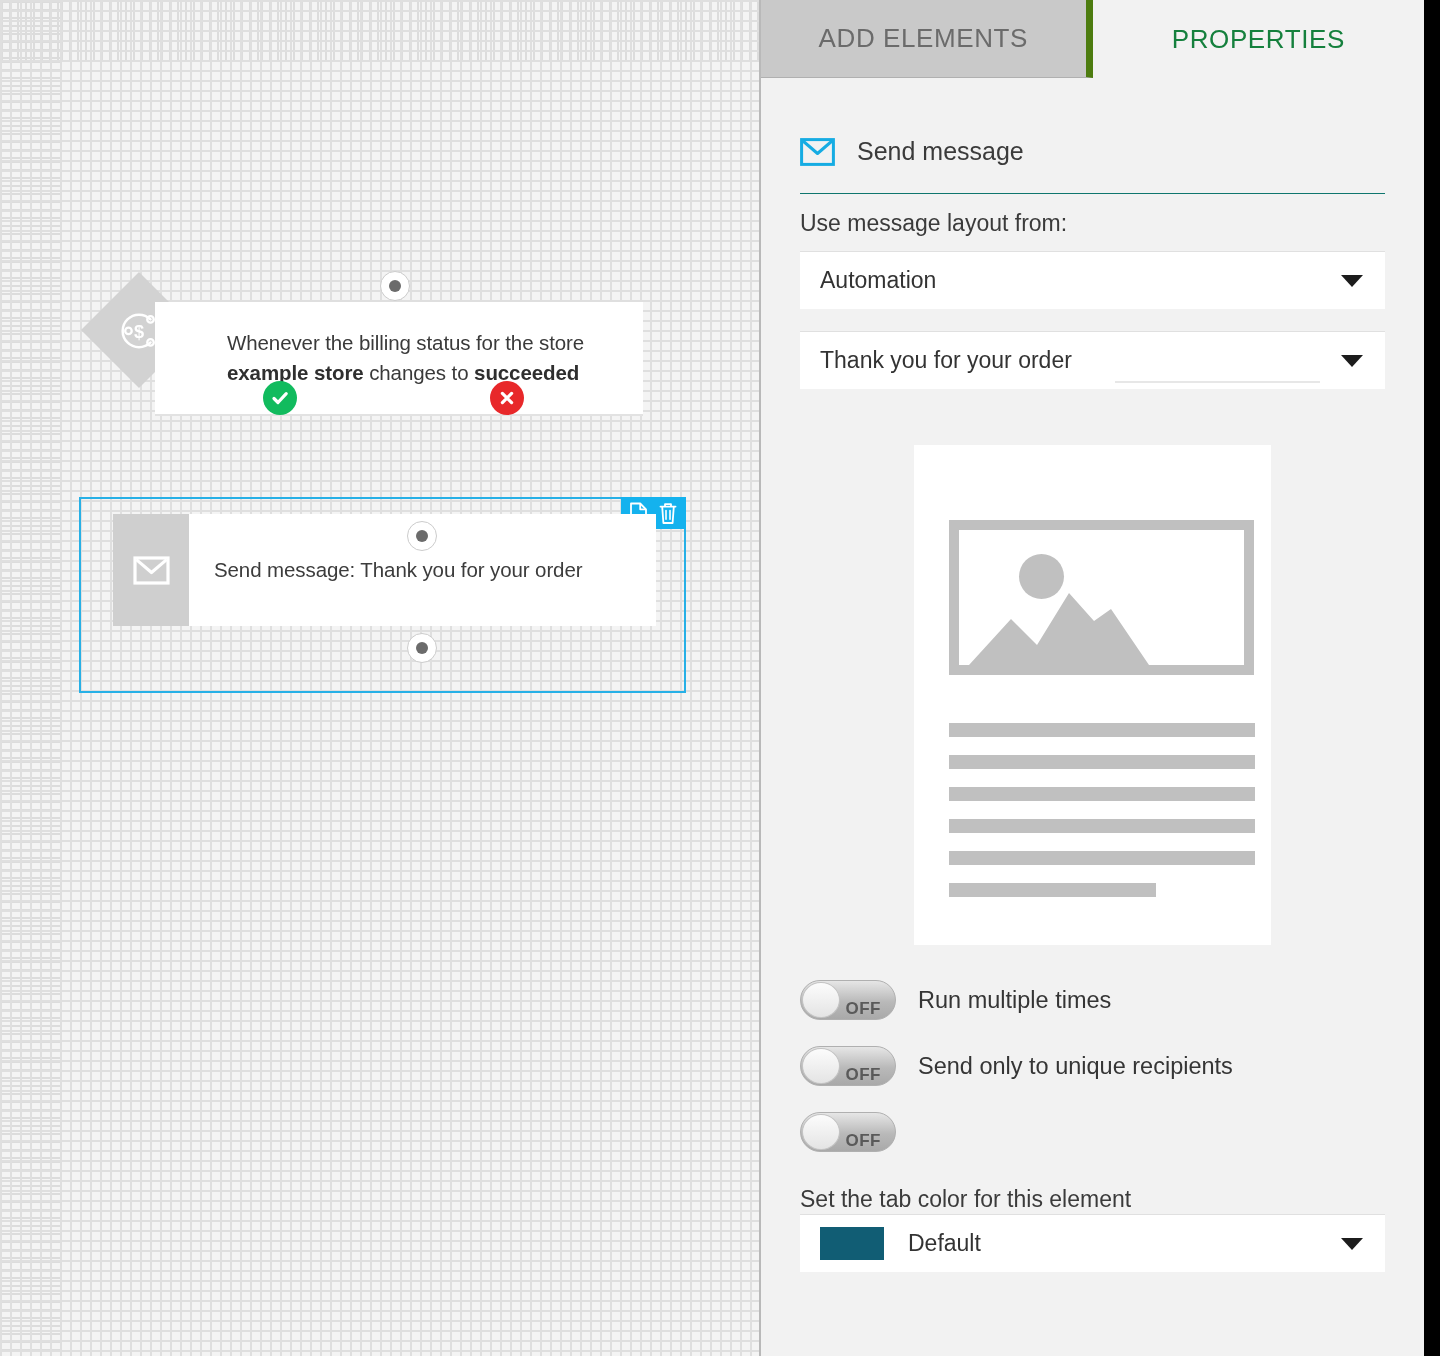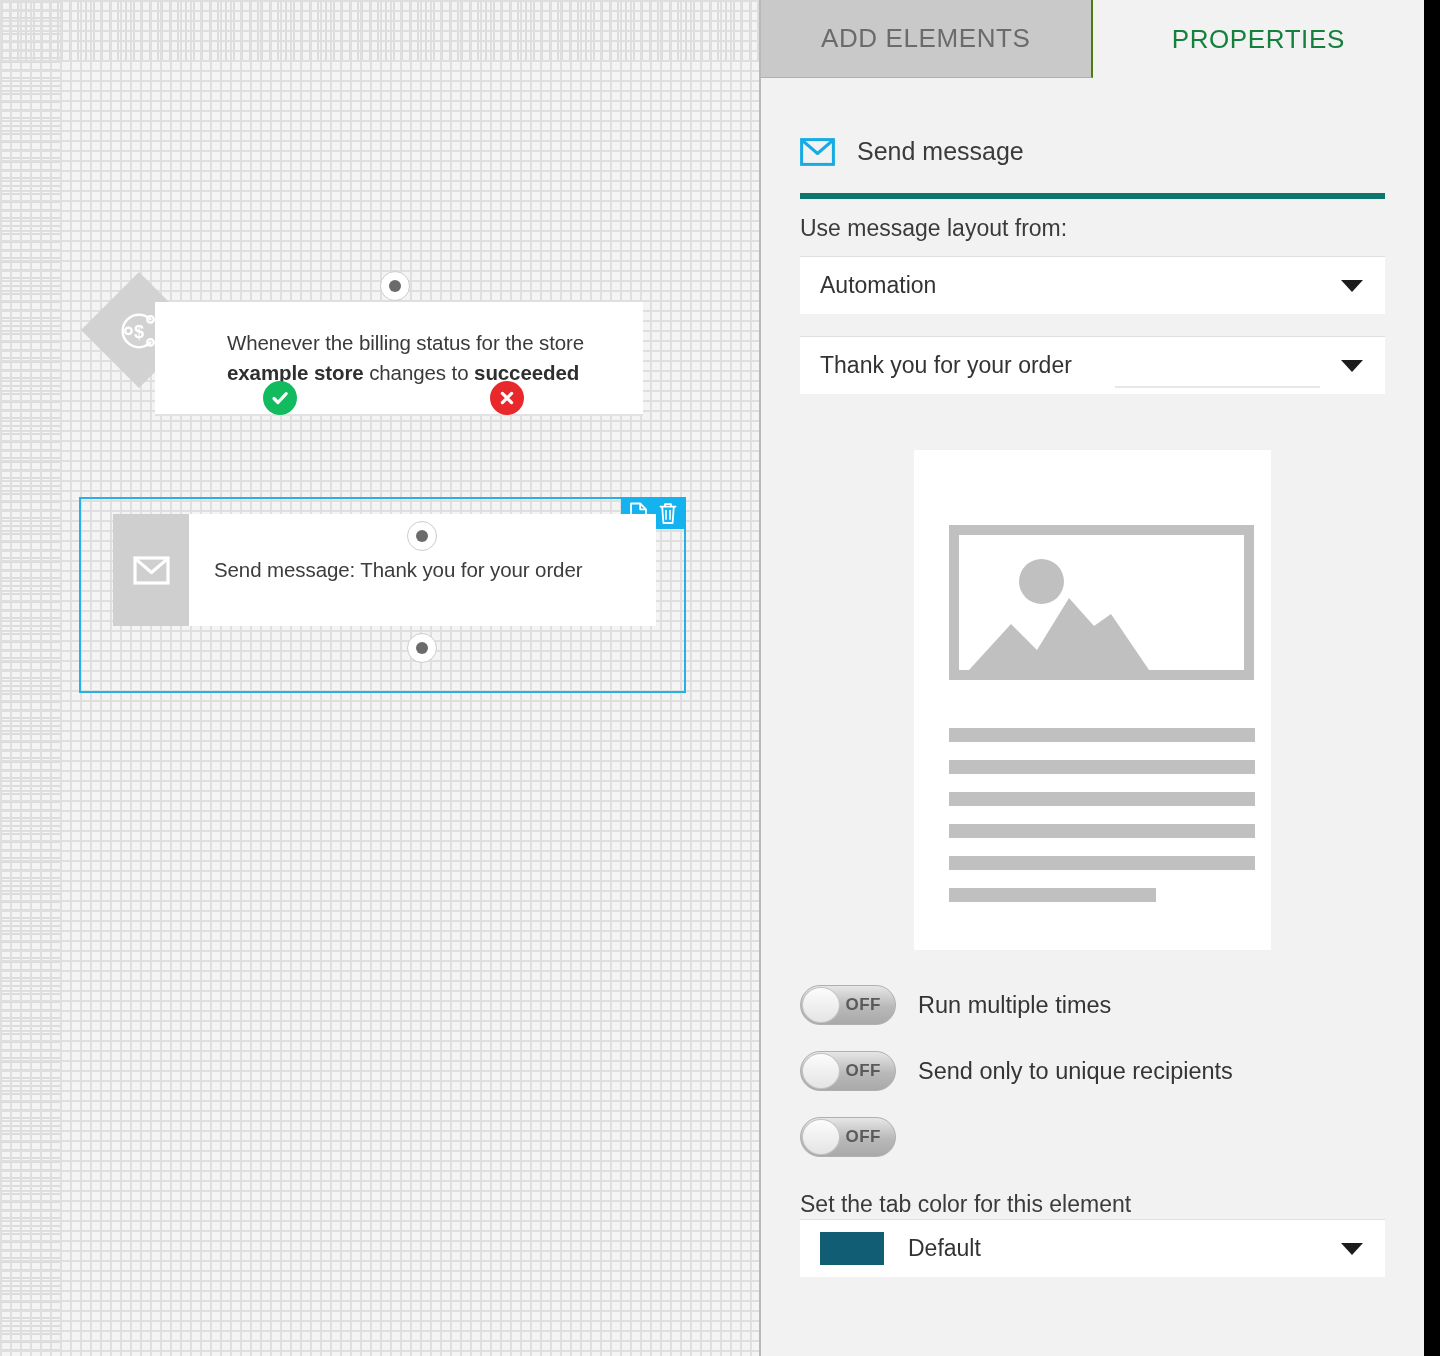--- a/index.html
+++ b/index.html
@@ -135,30 +135,30 @@
     overflow: hidden;
   }
   .tabs { position: relative; height: 78px; display: flex; }
   .tab {
     width: 340px; height: 78px;
     display: flex; align-items: center; justify-content: center;
     font-size: 26px; letter-spacing: 0.6px; color: #6d6d6d;
   }
   .tab.active {
     background: #c9c9c9; color: #6b6b6b;
-    border-right: 2px solid #4d7c0f; border-bottom: 1px solid #b0b0b0; align-items: center;
+    border-right: 7px solid #4d7c0f; border-bottom: 1px solid #b0b0b0; align-items: center;
   }
   .tab.inactive { color: #15803d; }
 
   .panel-inner { padding: 0 39px; }
 
   .section-head {
     display: flex; align-items: center; gap: 22px;
     padding-top: 59px; padding-bottom: 27px;
-    border-bottom: 6px solid #0f766e;
+    border-bottom: 1px solid #0f766e;
   }
   .section-head .title { font-size: 25px; color: #3b3b3b; }
 
   .field-label {
     font-size: 23px; color: #3b3b3b;
     margin-top: 16px; margin-bottom: 14px;
   }
   .select {
     position: relative; width: 100%; height: 58px;
     background: #ffffff; border-top: 1px solid #e0e0e0;
@@ -203,21 +203,21 @@
   .email-bars { margin-top: 48px; }
 
   
   .toggle-row {
     display: flex; align-items: center; gap: 22px; margin-bottom: 26px;
   }
   .toggle {
     position: relative; width: 96px; height: 40px; border-radius: 20px;
     background: linear-gradient(to bottom, #e6e6e6 0%, #b9b9b9 55%, #a9a9a9 100%);
     border: 1px solid #b0b0b0; flex: none;
-    display: flex; align-items: center; justify-content: flex-end;
+    display: flex; align-items: flex-end; justify-content: flex-end;
     padding-right: 14px;
   }
   .toggle .off-text {
     font-size: 17px; font-weight: bold; color: #5a5a5a; letter-spacing: 0.5px;
   }
   .toggle .knob {
     position: absolute; left: 1px; top: 1px;
     width: 38px; height: 36px; border-radius: 50%;
     background: linear-gradient(to bottom, #fcfcfc 0%, #e4e4e4 100%);
     border: 1px solid #c4c4c4;

